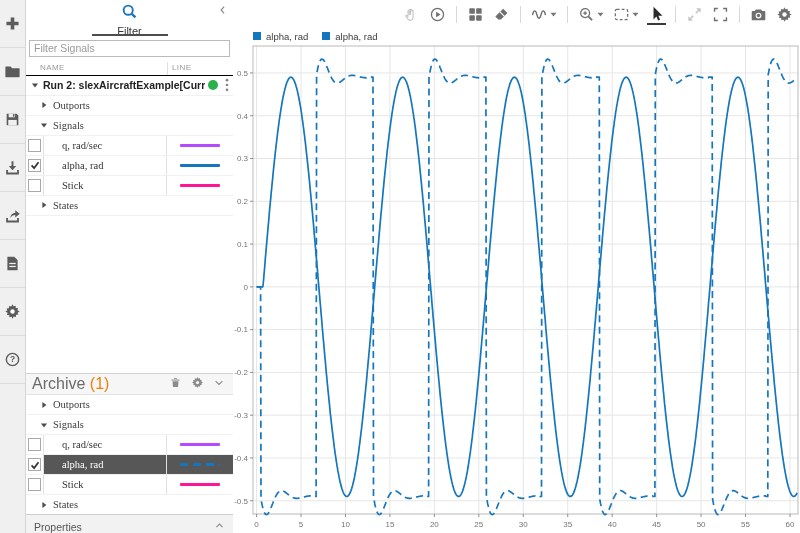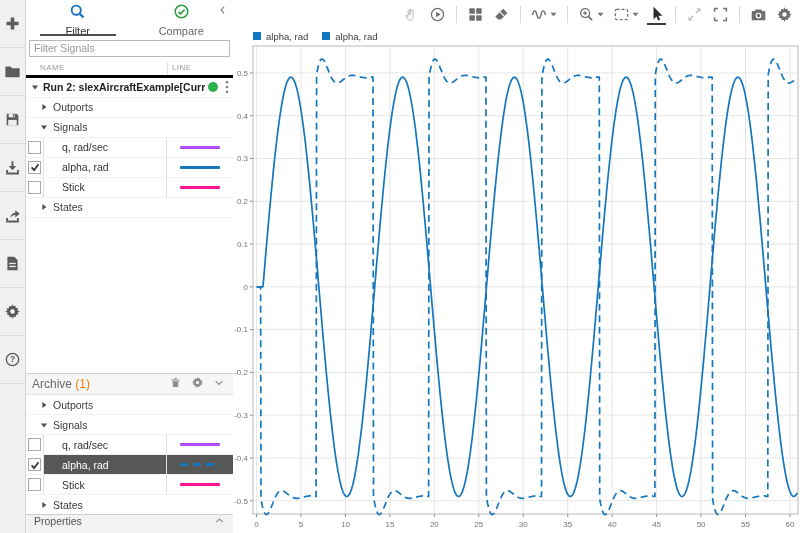--- a/index.html
+++ b/index.html
@@ -20,51 +20,51 @@
        padding-top:3px;cursor:pointer;}
   .tab .tablabel{font-size:11px;color:#666;margin-top:1px;}
   .tab.active .tablabel{color:#333;}
   .tab.active .underline{position:absolute;bottom:0;height:2px;width:76px;background:#4d4d4d;}
   .collapse{position:absolute;right:2px;top:2px;width:14px;height:14px;color:#8a8a8a;cursor:pointer;}
   .filterwrap{padding:2px 3px 3px 3px;text-decoration:underline;}
   .filterwrap input{width:100%;box-sizing:border-box;height:17px;border:1px solid #b9b9b9;
                     font-size:10.5px;padding:0 4px;color:#333;outline:none;
                     font-family:"Liberation Sans",sans-serif;}
   .filterwrap input::placeholder{color:#9a9a9a;}
-  .colhead{position:relative;height:15px;border-bottom:3px solid #000000;font-size:8px;
+  .colhead{position:relative;height:15px;border-bottom:1px solid #000000;font-size:8px;
            letter-spacing:.4px;color:#9b9b9b;}
   .colhead .name-head{position:absolute;left:14px;top:3px;}
   .colhead .line-head{position:absolute;left:146px;top:3px;}
   .colhead::after{content:'';position:absolute;left:141px;top:2px;bottom:0;width:1px;background:#e0e0e0;}
   .trow{display:flex;align-items:center;height:19px;border-bottom:1px solid #f1f1f1;font-size:10.5px;}
   .run-row{font-weight:bold;color:#222;padding-left:5px;}
   .run-row .run-title{flex:1;white-space:nowrap;overflow:hidden;margin-left:4px;}
   .dot{width:10px;height:10px;border-radius:50%;margin:0 3px;flex:none;}
   .group-row{padding-left:14px;color:#3d3d3d;}
-  .group-row .glabel{margin-left:5px;}
+  .group-row .glabel{margin-left:5px;font-family:Liberation Serif, serif;}
   .cb-cell{width:17px;height:19px;flex:none;display:flex;align-items:center;justify-content:center;
            border-right:1px solid #e0e0e0;background:#fff;cursor:pointer;}
   .cbbox{width:11px;height:11px;border:1px solid #a9a9a9;background:#fff;display:flex;
          align-items:center;justify-content:center;}
   .sig-main{flex:1;display:flex;align-items:center;height:19px;}
-  .sig-main .sig-name{flex:1;padding-left:18px;color:#333;white-space:nowrap;overflow:hidden;}
+  .sig-main .sig-name{flex:1;padding-left:18px;color:#333;white-space:nowrap;overflow:hidden;font-family:Liberation Serif, serif;}
   .swatch-cell{width:66px;height:19px;flex:none;border-left:1px solid #e0e0e0;display:flex;
                align-items:center;justify-content:center;}
   .swatch{width:40px;height:3px;border-radius:1px;}
   .sig-main.selected{background:#575757;}
   .sig-main.selected .sig-name{color:#fff;}
   #archive-section{position:absolute;left:0;right:0;bottom:18px;}
   .archive-head{height:20px;background:#f6f6f6;border-top:1px solid #d2d2d2;border-bottom:1px solid #e2e2e2;
-                display:flex;align-items:center;padding:0 6px;font-size:12px;color:#6b6b6b;}
+                display:flex;align-items:center;padding:0 6px;font-size:16px;color:#6b6b6b;}
   .archive-head .arch-label{flex:1;}
   .archive-head .count{color:#e8820c;}
   .ah-btn{width:16px;height:16px;display:flex;align-items:center;justify-content:center;
           color:#8b8b8b;margin-left:6px;cursor:pointer;}
   .props{position:absolute;left:0;right:0;bottom:0;height:18px;background:#f2f2f2;
-         border-top:1px solid #cfcfcf;display:flex;align-items:flex-start;justify-content:space-between;
+         border-top:1px solid #cfcfcf;display:flex;align-items:flex-end;justify-content:space-between;
          padding:0 8px;font-size:10.5px;color:#555;cursor:pointer;}
   
   #main{position:absolute;left:233px;top:0;width:567px;height:533px;background:#fff;}
   #chart-toolbar{height:28px;display:flex;align-items:center;justify-content:flex-end;
                  padding-right:6px;gap:7px;}
   .tbtn{display:flex;align-items:center;gap:2px;color:#6f6f6f;cursor:pointer;padding:1px 1px;}
   .tbtn.disabled{color:#c4c4c4;}
   .tbtn.selected{color:#2b2b2b;border-bottom:2px solid #3a3a3a;}
   .tsep{width:1px;height:17px;background:#d8d8d8;margin:0 2px;}
   #legend{height:16px;display:flex;align-items:center;gap:14px;padding-left:20px;}
@@ -150,29 +150,20 @@
         <span class="tabicon">
           <svg width="17" height="17" viewBox="0 0 16 16">
               <g fill="none" stroke="#1b75bc">
                 <circle cx="6.8" cy="6.8" r="4.3" stroke-width="1.8"></circle>
                 <path d="M10.2 10.2l3.4 3.4" stroke-width="2.2"></path>
               </g>
             </svg>
         </span>
         <span class="tablabel">Filter</span>
         <span class="underline"></span>
-      </div>
-      <div class="tab">
-        <span class="tabicon">
-          <svg width="17" height="17" viewBox="0 0 16 16">
-              <circle cx="8" cy="8" r="5.9" fill="none" stroke="#2f9e44" stroke-width="1.5"></circle>
-              <path fill="none" stroke="#2f9e44" stroke-width="1.6" d="M5.1 8.3l2 2.1 3.8-4.3"></path>
-            </svg>
-        </span>
-        <span class="tablabel">Compare</span>
       </div>
       <div class="collapse">
         <span>
           <svg width="12" height="12" viewBox="0 0 16 16">
               <path fill="none" stroke="currentColor" stroke-width="1.6" d="M9.5 3.5L5.5 8l4 4.5"></path>
             </svg>
         </span>
       </div>
     </div>
     <div class="filterwrap">

